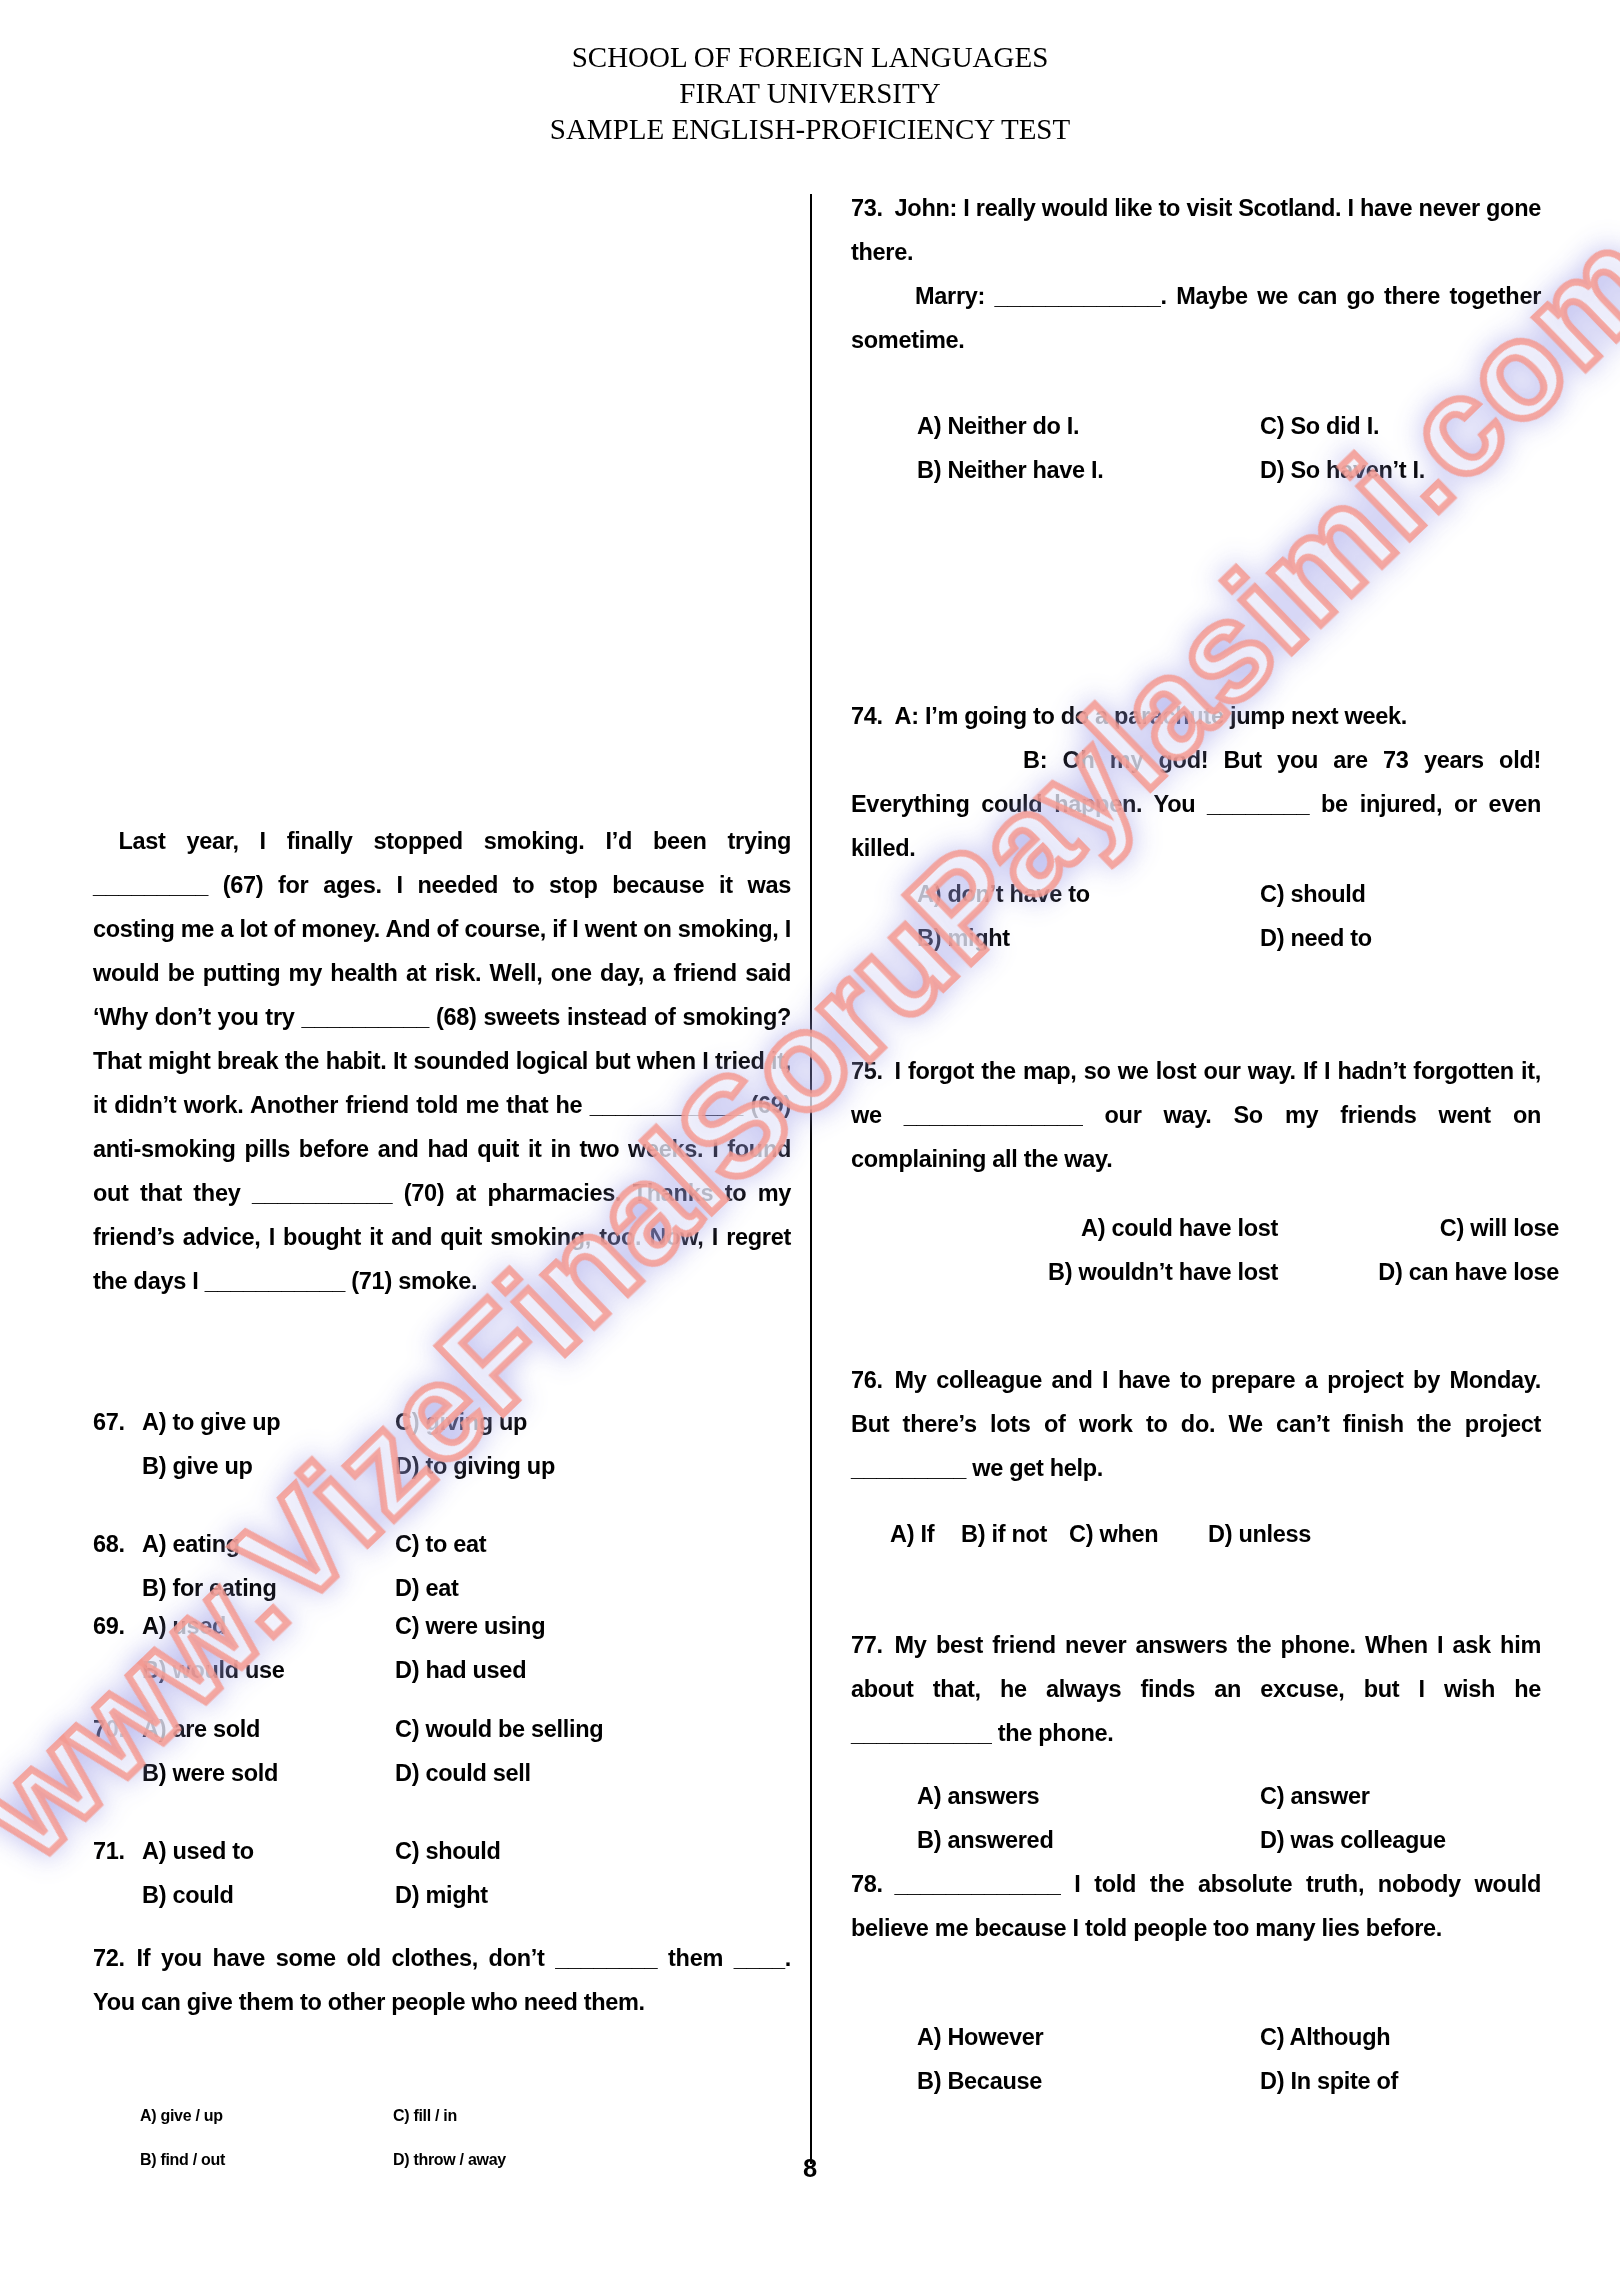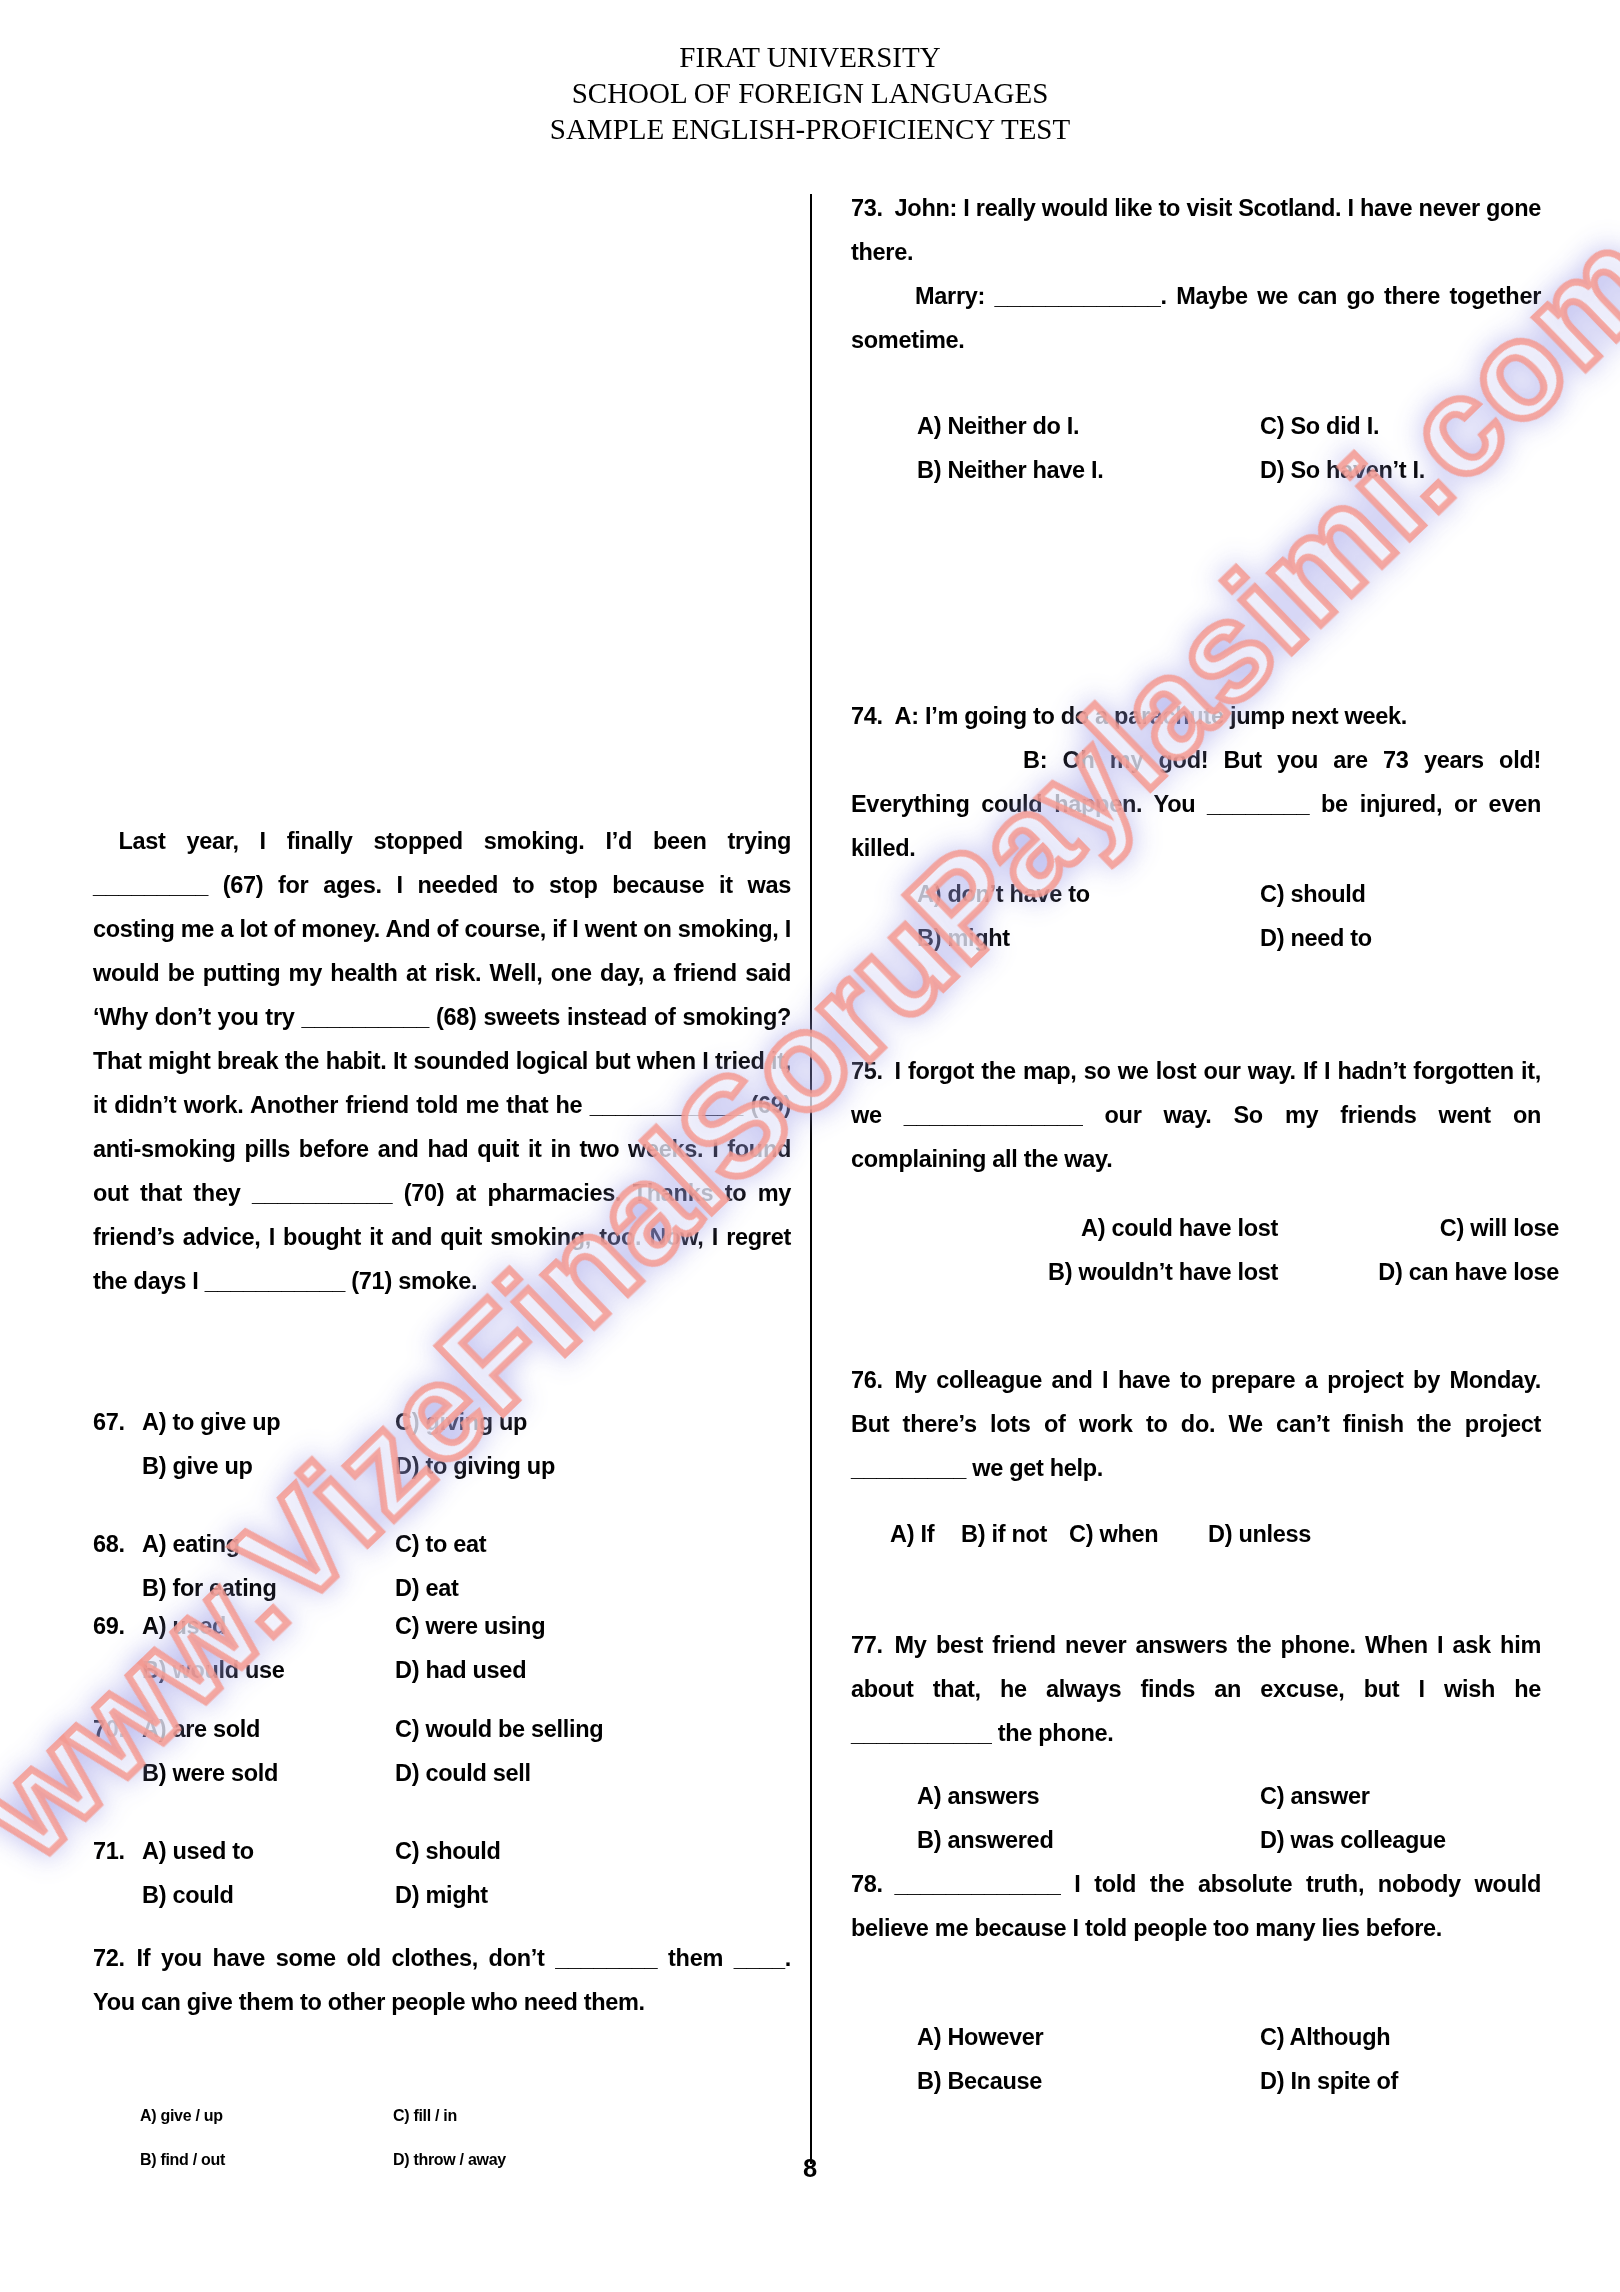--- a/index.html
+++ b/index.html
@@ -56,22 +56,22 @@
     filter:drop-shadow(0 0 13.7px rgba(159,159,232,0.90));
     z-index:9;pointer-events:none;
   }
 </style>
 </head>
 <body>
 
 <div class="page">
 
   <div class="hdr">
+    <div>SCHOOL OF FOREIGN LANGUAGES</div>
     <div>FIRAT UNIVERSITY</div>
-    <div>SCHOOL OF FOREIGN LANGUAGES</div>
     <div>SAMPLE ENGLISH-PROFICIENCY TEST</div>
   </div>
 
   <div class="divider"></div>
 
   <div class="blk" style="left:93px;top:819px;width:698px;">
     <p class="txt pass-ind">Last year, I finally stopped smoking. I’d been trying _________ (67) for ages. I needed to stop because it was costing me a lot of money. And of course, if I went on smoking, I would be putting my health at risk. Well, one day, a friend said ‘Why don’t you try __________ (68) sweets instead of smoking? That might break the habit. It sounded logical but when I tried it, it didn’t work. Another friend told me that he ____________ (69) anti-smoking pills before and had quit it in two weeks. I found out that they ___________ (70) at pharmacies. Thanks to my friend’s advice, I bought it and quit smoking, too. Now, I regret the days I ___________ (71) smoke.</p>
   </div>
 
   <div class="ansgrid" style="left:93px;top:1400px;width:698px;">

